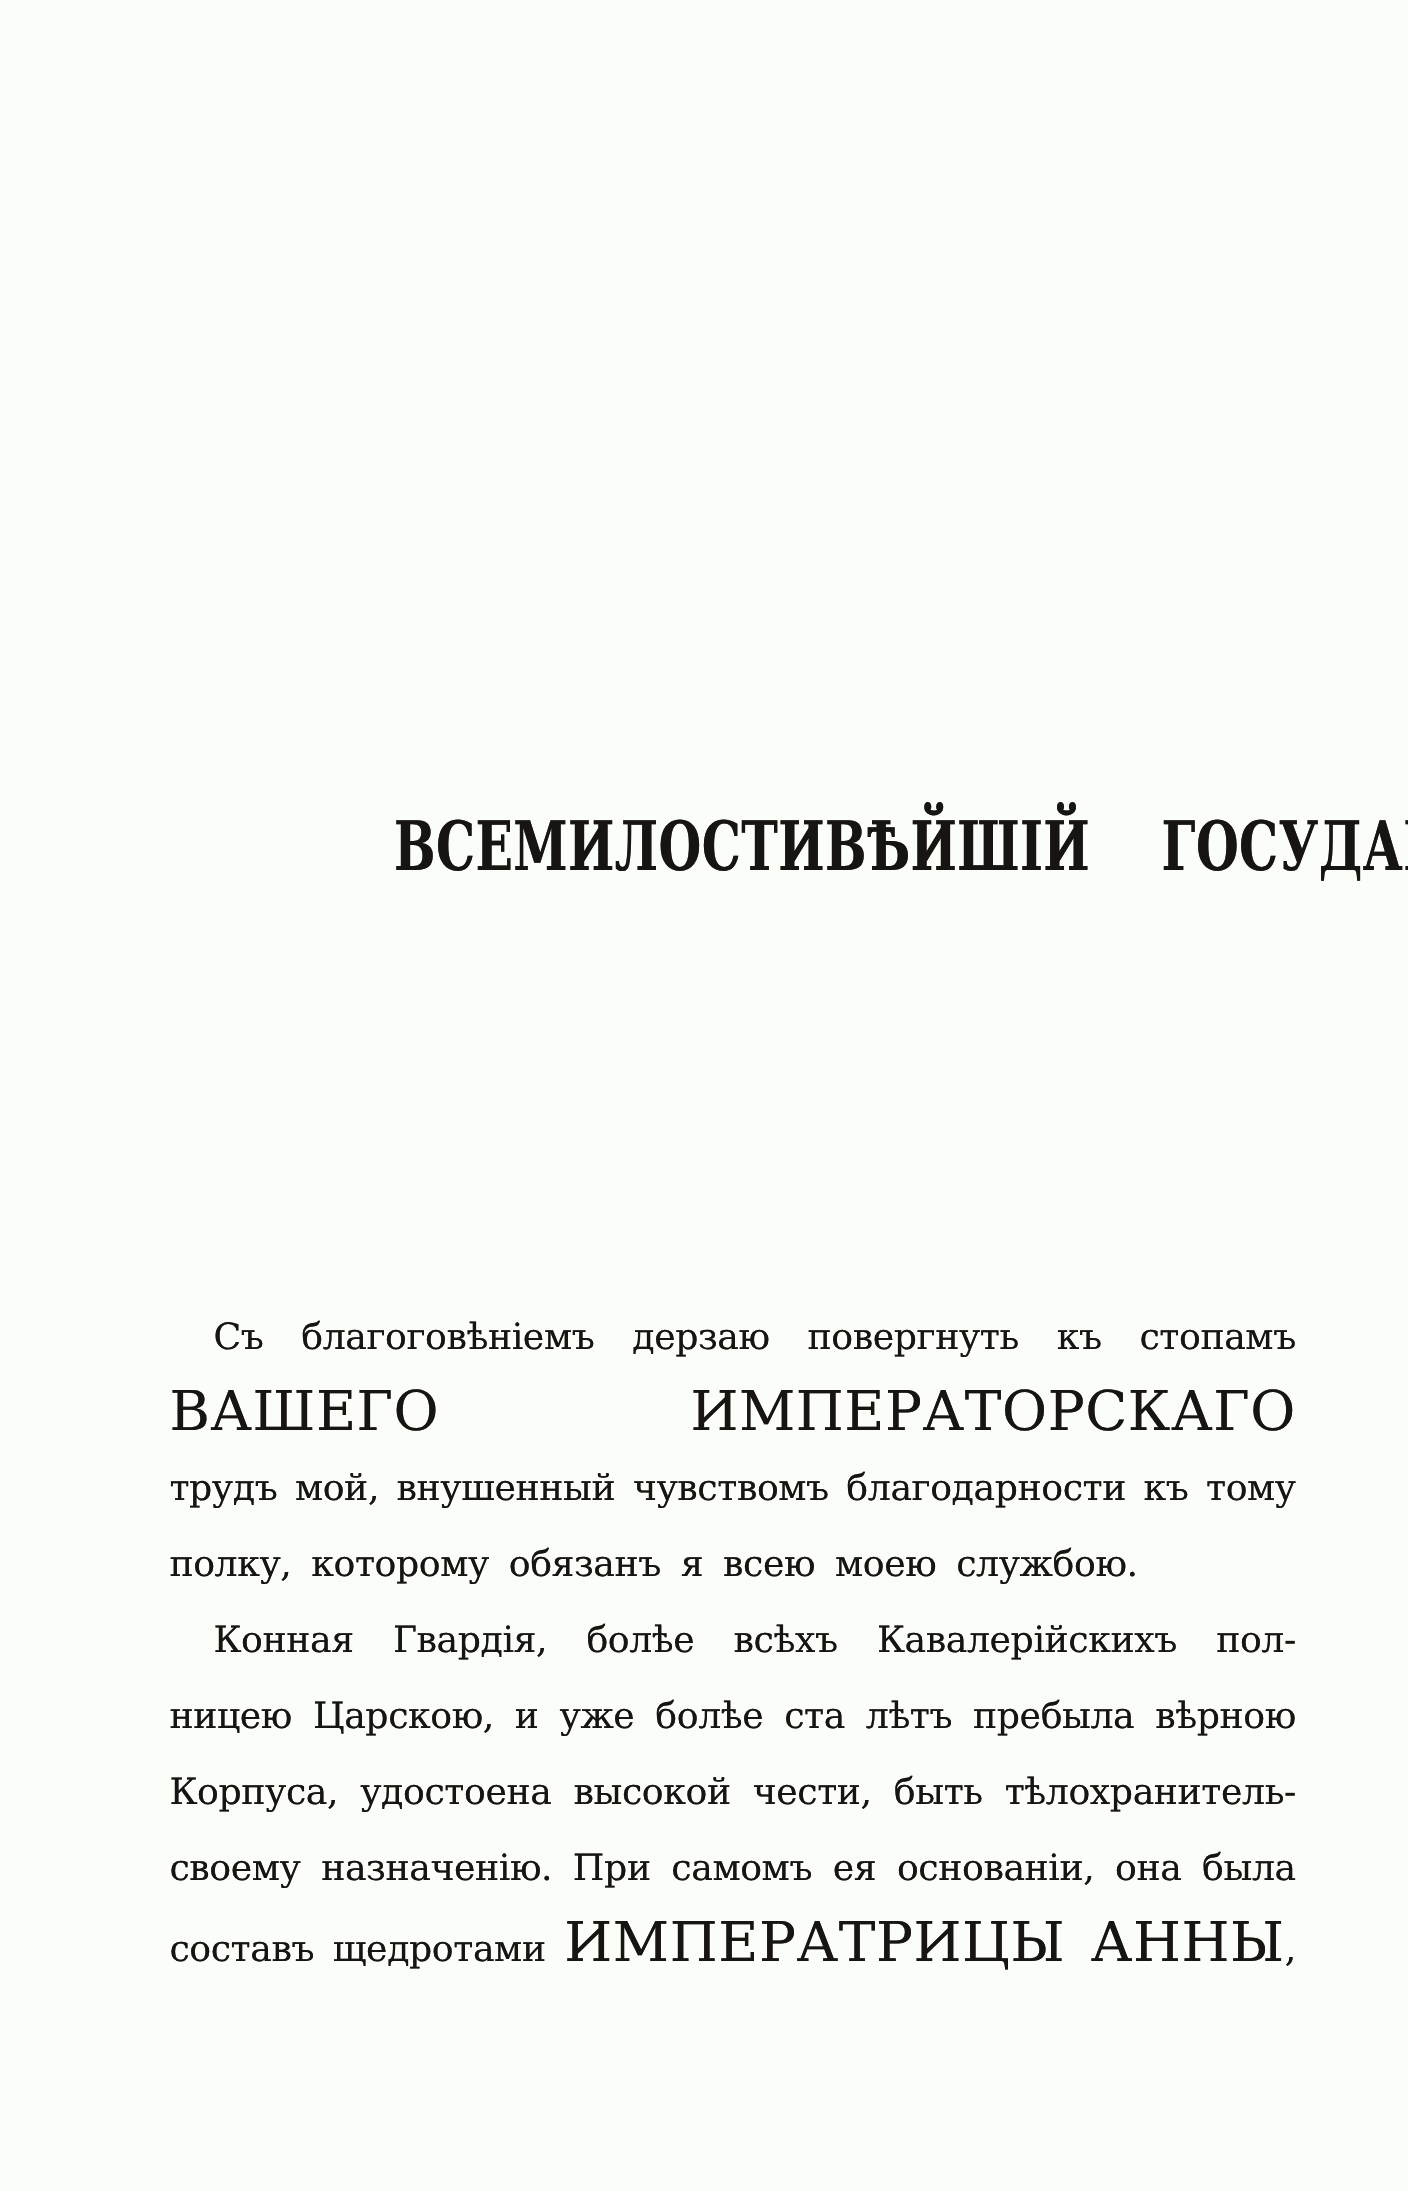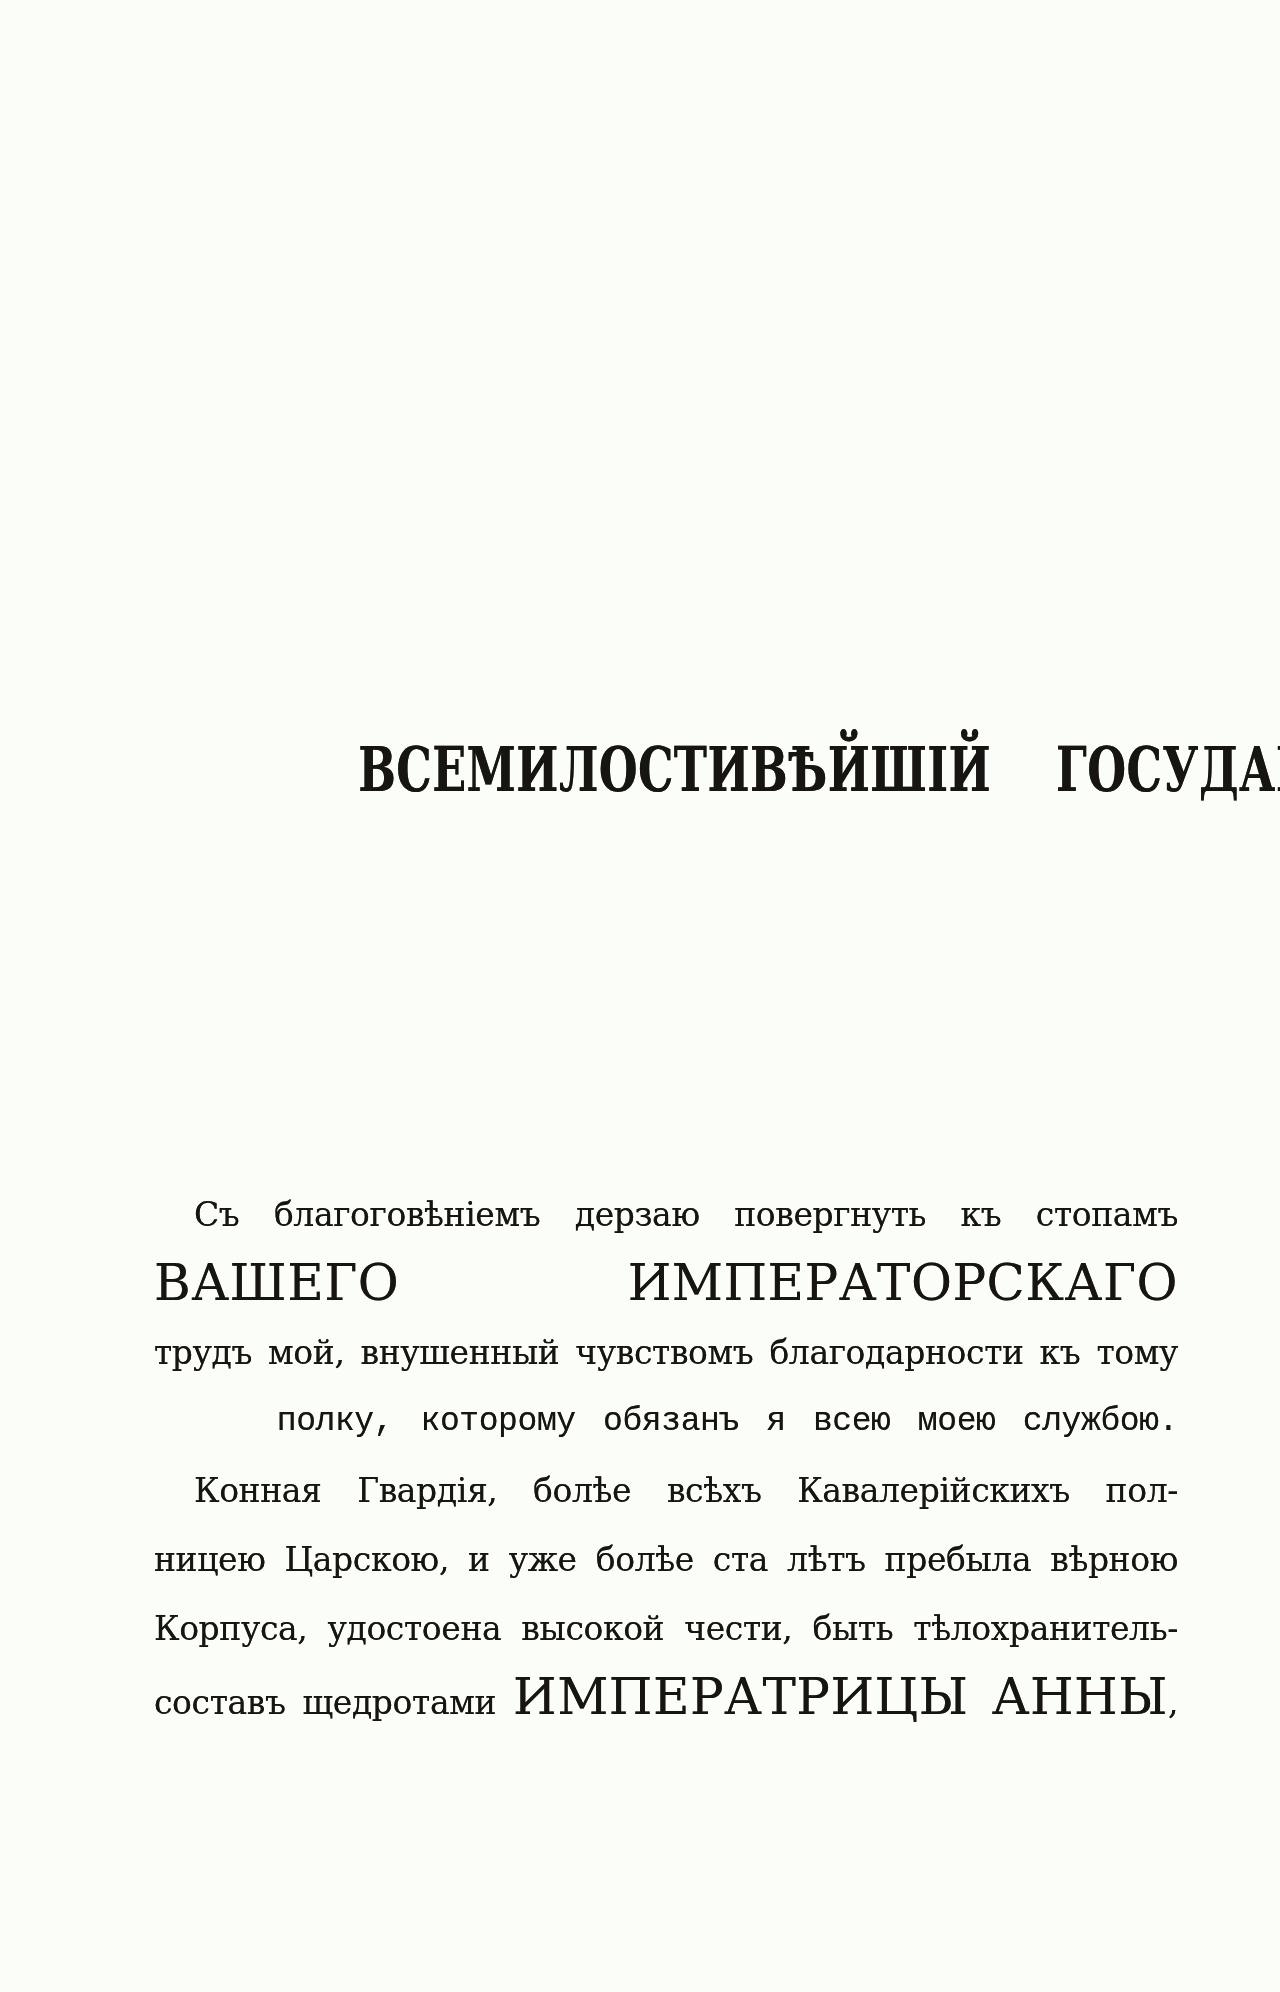--- a/index.html
+++ b/index.html
@@ -53,39 +53,39 @@
   .line {
     height: 69px;
     text-align: justify;
     text-align-last: justify;
     overflow: hidden;
   }
   .line.indent {
     text-indent: 40px;
   }
   .line.para-end {
-    text-align: right;
+    text-align: left;
     text-align-last: auto;
     word-spacing: 0.24em;
-    font-family: Liberation Mono, monospace;
   }
   .caps {
     font-size: 50px;
     letter-spacing: 0.5px;
   }
 </style>
 </head>
 <body>
 
 <div class="page" style="background: rgb(251, 253, 248); color: rgb(23, 21, 18);">
   <h1 class="title"><span class="title-inner">ВСЕМИЛОСТИВѢЙШІЙ ГОСУДАРЬ</span></h1>
 
   <div class="body-text">
       <div class="line indent"><span class="reg">Съ благоговѣніемъ дерзаю повергнуть къ стопамъ</span></div>
       <div class="line"><span class="caps">ВАШЕГО ИМПЕРАТОРСКАГО ВЕЛИЧЕСТВА</span></div>
       <div class="line"><span class="reg">трудъ мой, внушенный чувствомъ благодарности къ тому</span></div>
       <div class="line para-end"><span class="reg">полку, которому обязанъ я всею моею службою.</span></div>
       <div class="line indent"><span class="reg">Конная Гвардія, болѣе всѣхъ Кавалерійскихъ пол-</span></div>
       <div class="line"><span class="reg">ницею Царскою, и уже болѣе ста лѣтъ пребыла вѣрною</span></div>
       <div class="line"><span class="reg">Корпуса, удостоена высокой чести, быть тѣлохранитель-</span></div>
+      <div class="line"><span class="reg">своему назначенію. При самомъ ея основаніи, она была</span></div>
       <div class="line"><span class="reg">составъ щедротами </span><span class="caps">ИМПЕРАТРИЦЫ АННЫ</span><span class="reg">, и постоян-</span></div>
     </div>
 </div>
 
 </body></html>

